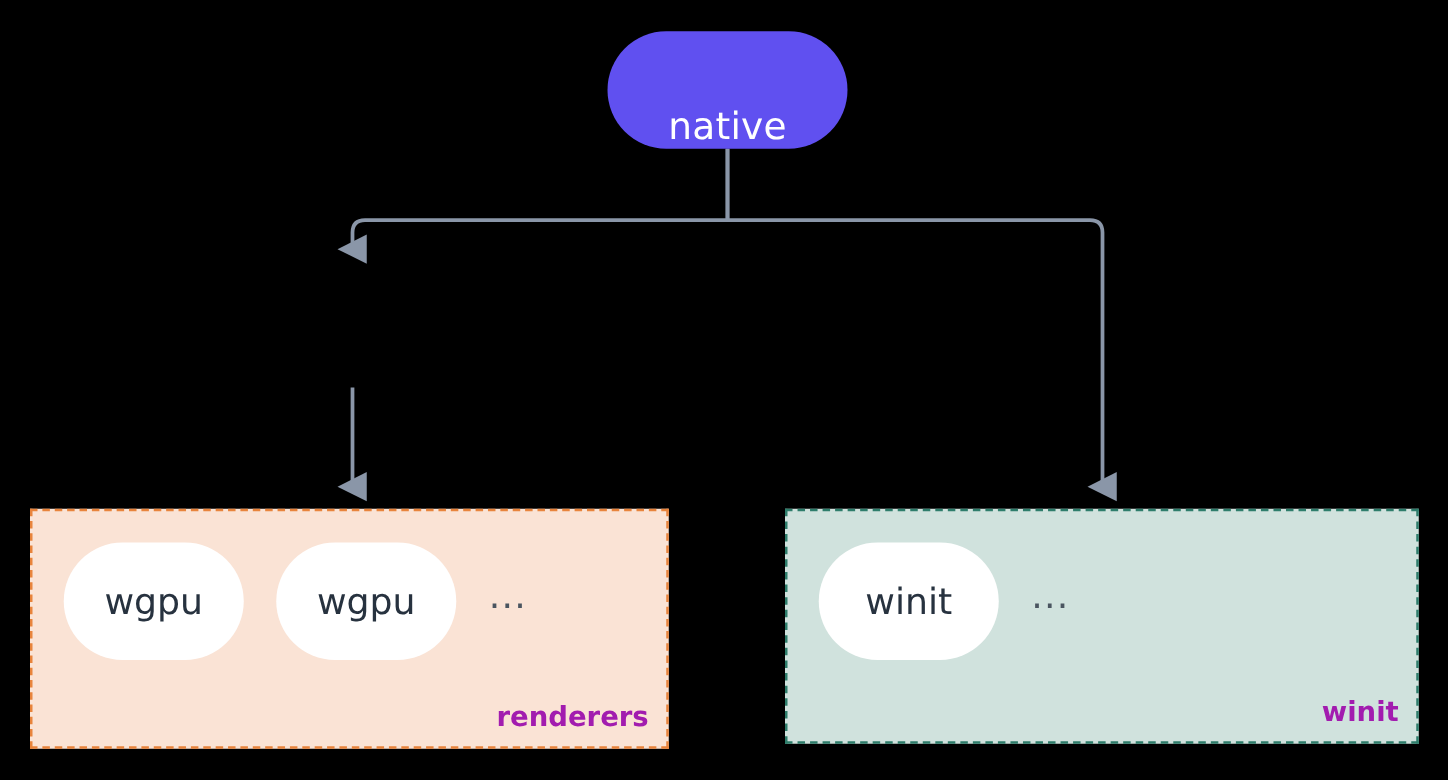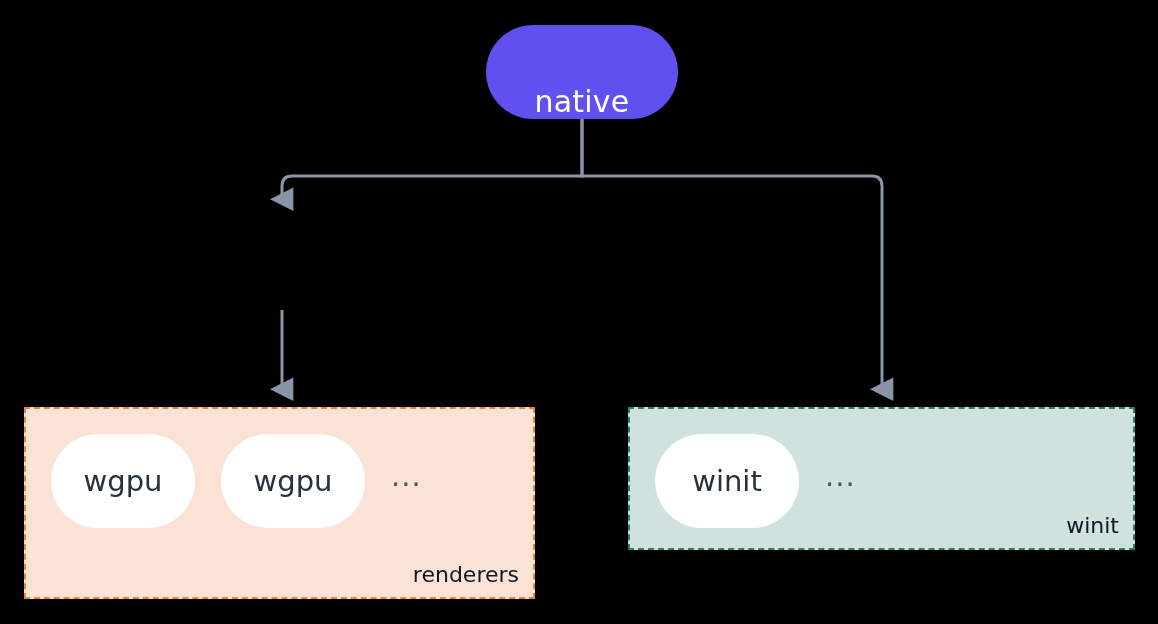--- a/index.html
+++ b/index.html
@@ -63,21 +63,21 @@
     top: 407px;
     width: 511px;
     height: 192px;
     background: #fae3d5;
     border-color: #e8843c;
   }
   .group-shells {
     left: 628px;
     top: 407px;
     width: 507px;
-    height: 143px;
+    height: 188px;
     background: #d0e2dd;
     border-color: #2e7d6b;
   }
 
   .group-items {
     position: absolute;
     left: 0;
     top: 0;
     display: flex;
     align-items: center;
@@ -102,22 +102,23 @@
     color: #4a5560;
     font-size: 29px;
     letter-spacing: 1px;
     padding-bottom: 10px;
   }
   .group-label {
     position: absolute;
     right: 14px;
     bottom: 10px;
     font-size: 22px;
-    color: #0f172a;
+    color: #a21caf;
     white-space: nowrap;
+    font-weight: bold;
   }
 </style>
 </head>
 <body>
 
 <div id="canvas">
 
   <svg id="wires" viewBox="0 0 1158 624" width="1158" height="624">
     <defs>
       <marker id="arrowhead" markerWidth="9" markerHeight="9" refX="4.2" refY="4.4" orient="auto" markerUnits="strokeWidth">

